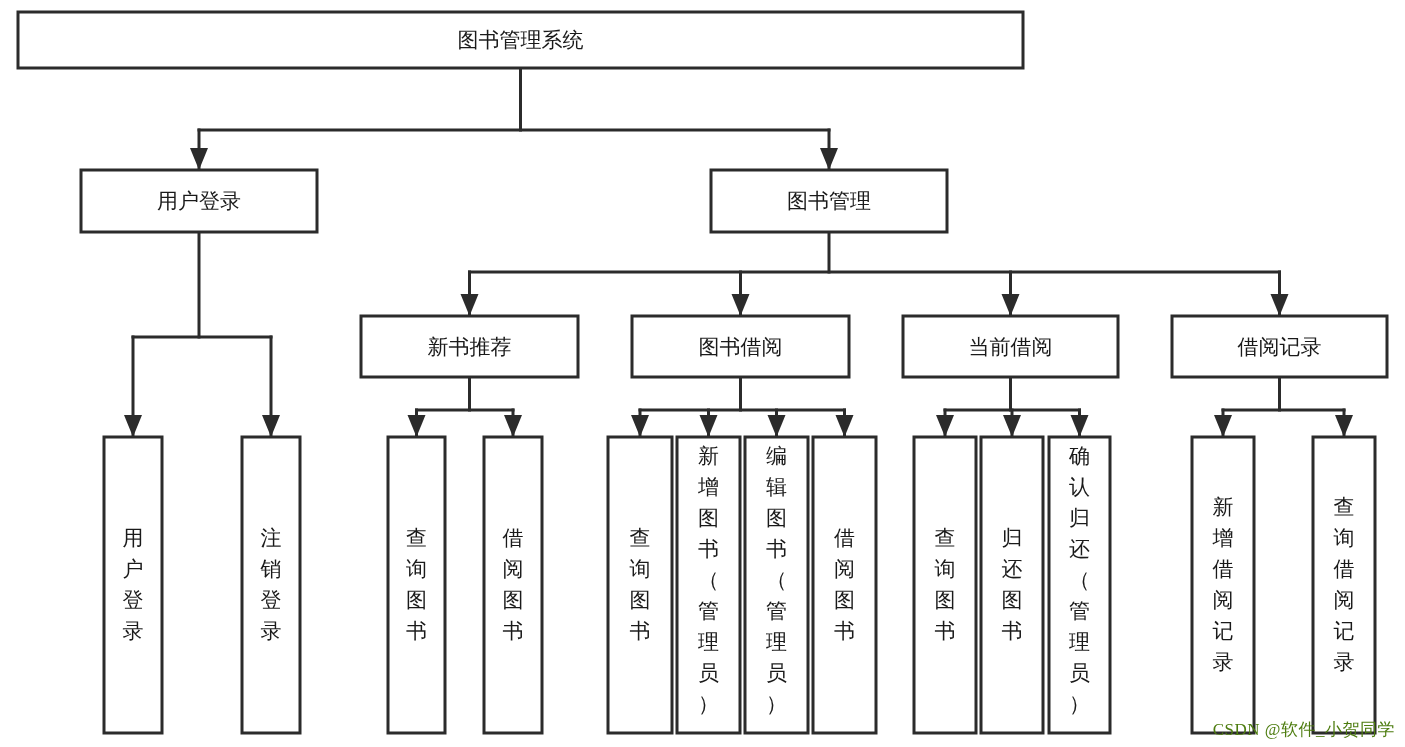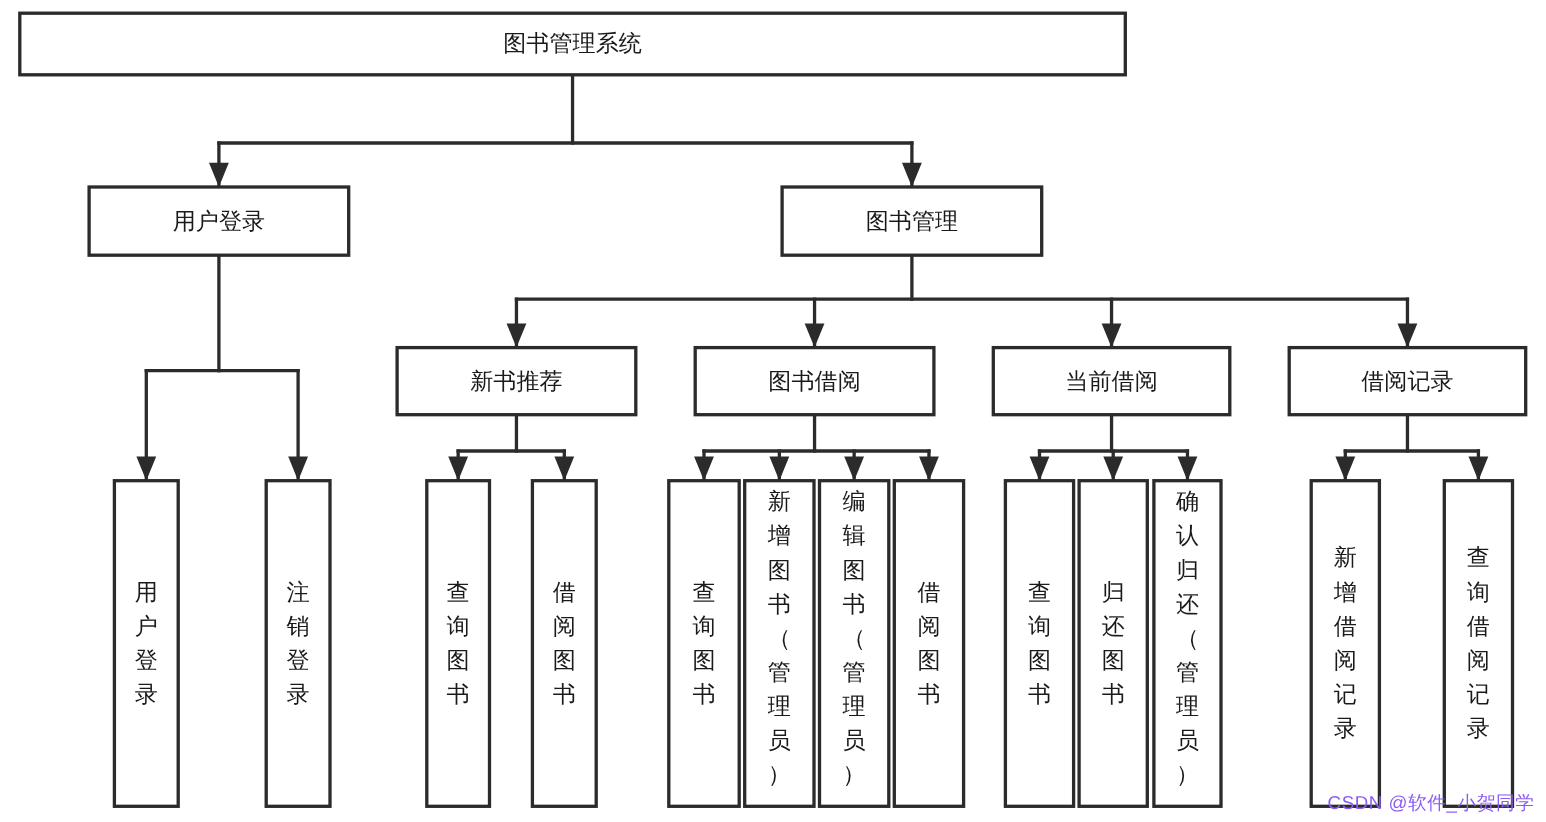--- a/index.html
+++ b/index.html
@@ -21,23 +21,23 @@
     dominant-baseline:middle;
   }
   .leaf-label{
     fill:#1a1a1a;
     font-family:"DejaVu Sans","Liberation Sans",sans-serif;
     font-size:21px;
   }
   .watermark{
     position:absolute;
     right:10px;bottom:6px;
-    color:#8b5cf6;
+    color:#4d7c0f;
     font-size:17px;
-    font-family:Liberation Sans, sans-serif;
+    font-family:Liberation Serif, serif;
     letter-spacing:0.5px;
     white-space:nowrap;
     user-select:none;
   }
 </style>
 </head>
 <body>
 
 <div id="diagram-root">
   <svg id="tree" viewBox="0 0 1405 747" xmlns="http://www.w3.org/2000/svg">

